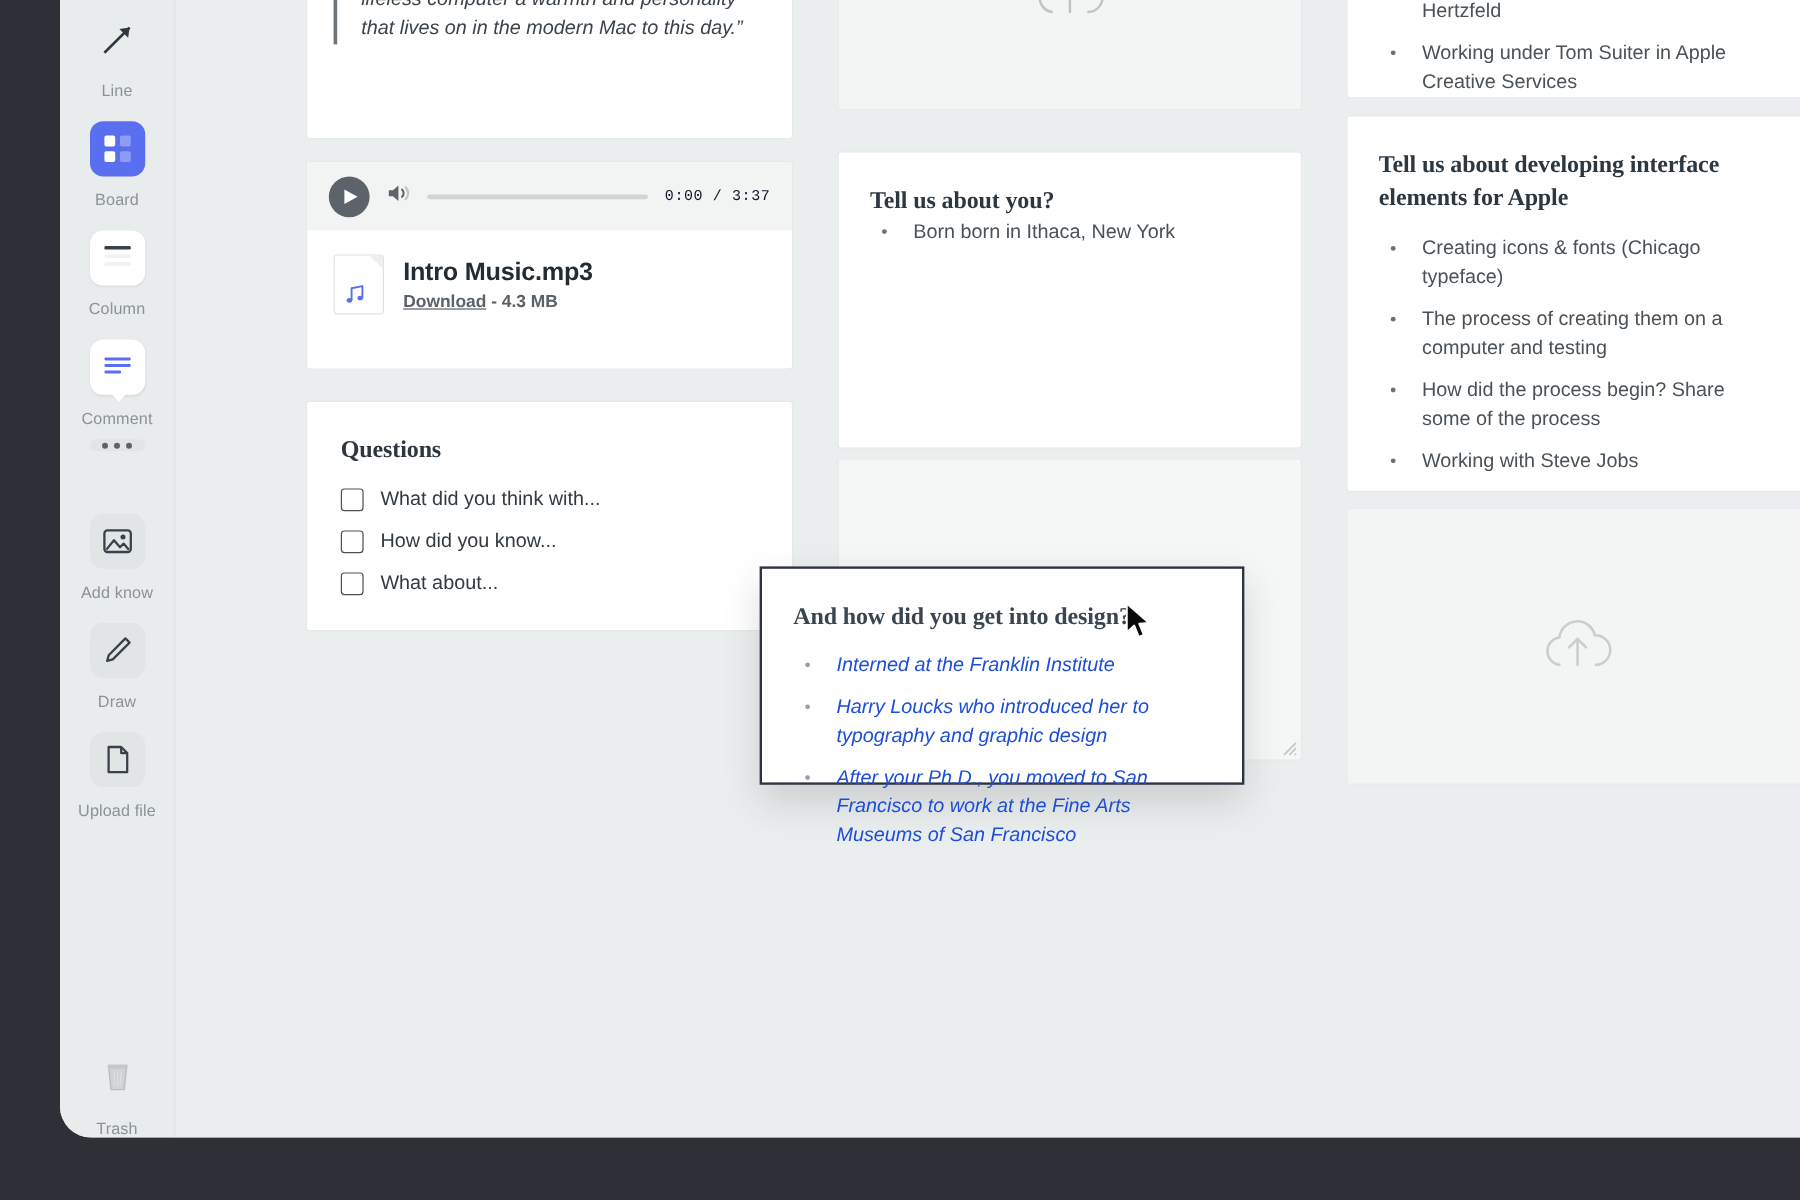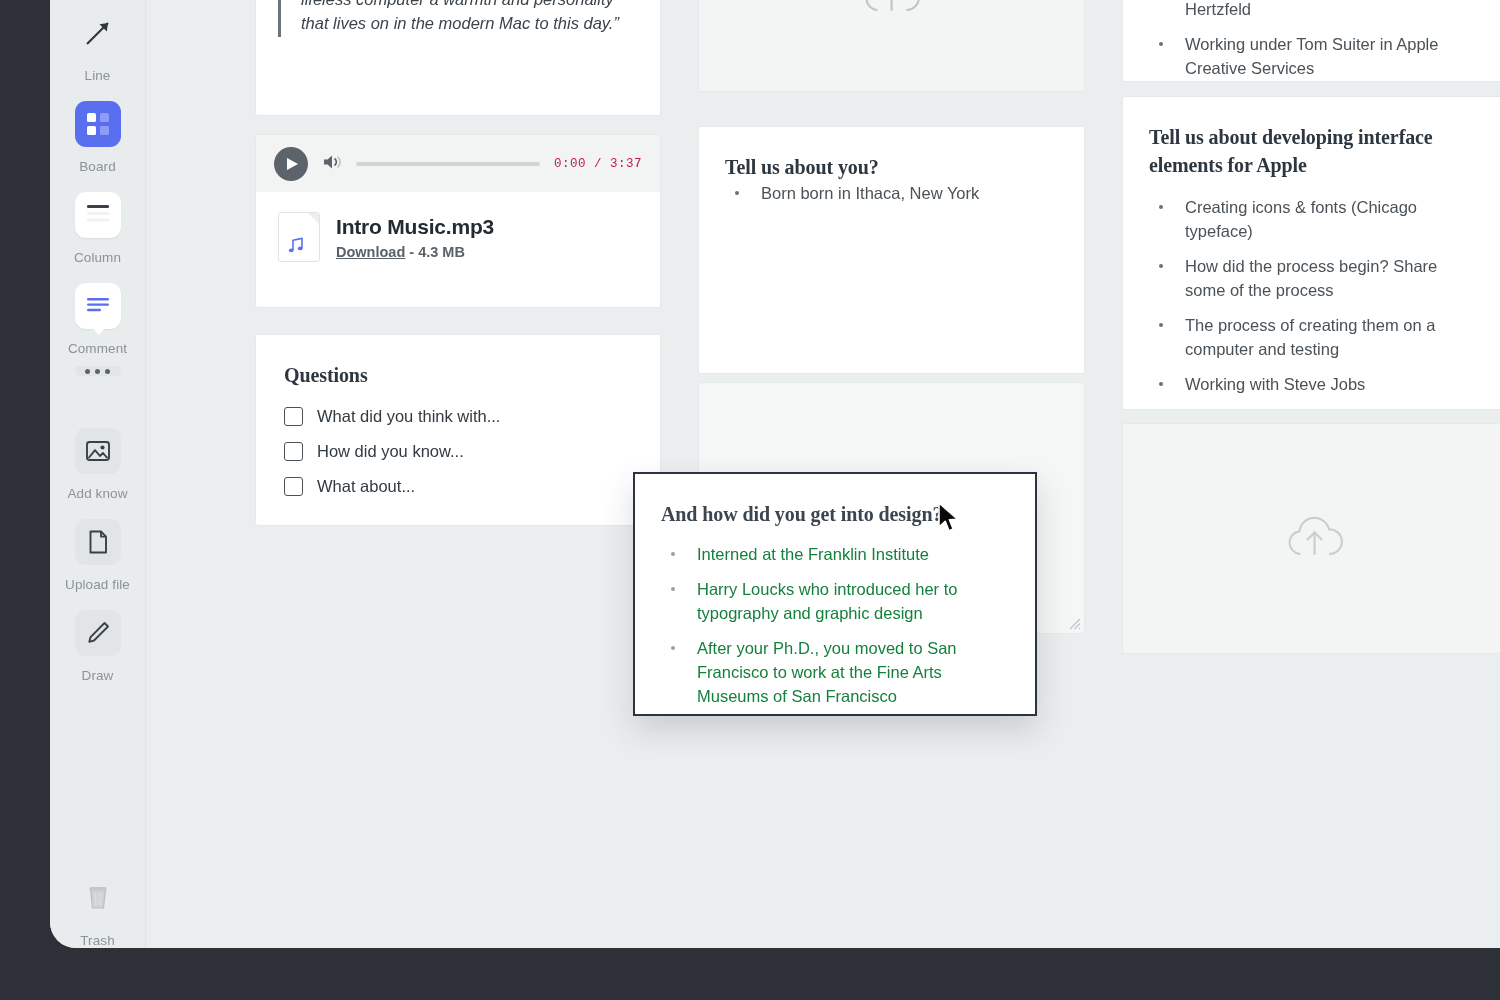--- a/index.html
+++ b/index.html
@@ -182,21 +182,21 @@
   }
   .track {
     flex: 1 1 auto;
     height: 4px;
     border-radius: 2px;
     background: #cfd4d6;
   }
   .time {
     font-family: "Liberation Mono", monospace;
     font-size: 12.5px;
-    color: #be185d;
+    color: #0f172a;
     letter-spacing: .5px;
     flex: 0 0 auto;
   }
   .file-row {
     display: flex;
     align-items: center;
     gap: 16px;
     padding: 20px 22px 22px 22px;
   }
   .file-thumb {
@@ -250,21 +250,21 @@
 
   
   .drag-card {
     position: absolute;
     background: #ffffff;
     border: 2px solid #2e3342;
     box-shadow: 0 14px 30px rgba(40,45,60,.17);
     z-index: 50;
   }
   .drag-card .heading { color: #3b4550; }
-  .drag-card ul.bullets li { color: #15803d; }
+  .drag-card ul.bullets li { color: #1d4ed8; font-style: italic; }
   .drag-card ul.bullets li::before { background: #9aa0a5; }
 
   .resize-handle {
     position: absolute;
     width: 14px; height: 14px;
     right: 3px; bottom: 3px;
   }
 
   .cursor { position: absolute; z-index: 90; }
 </style>
@@ -337,34 +337,34 @@
             <circle cx="18.5" cy="10.5" r="2.1" fill="#39414a"></circle>
             <path d="M4.6 21 L11 13.2 L16 19 L19 16 L23.4 21.2" fill="none" stroke="#39414a" stroke-width="1.9" stroke-linejoin="round"></path>
           </svg>
         </div>
         <div class="tool-label">Add know</div>
       </div>
 
       <div class="tool" style="margin-top:18px">
         <div class="tool-icon chip">
           <svg width="28" height="28" viewBox="0 0 28 28">
-            <path d="M6.5 3.5 H17 L22 8.6 V24.5 H6.5 Z" fill="none" stroke="#39414a" stroke-width="1.9" stroke-linejoin="round"></path>
-            <path d="M17 3.5 V8.6 H22" fill="none" stroke="#39414a" stroke-width="1.9" stroke-linejoin="round"></path>
-          </svg>
-        </div>
-        <div class="tool-label">Upload file</div>
+            <path d="M20.5 4 L24 7.5 L10 21.5 L5.3 22.8 L6.6 18.1 Z" fill="none" stroke="#39414a" stroke-width="1.9" stroke-linejoin="round"></path>
+          </svg>
+        </div>
+        <div class="tool-label">Draw</div>
       </div>
 
       <div class="tool" style="margin-top:18px">
         <div class="tool-icon chip">
           <svg width="28" height="28" viewBox="0 0 28 28">
-            <path d="M20.5 4 L24 7.5 L10 21.5 L5.3 22.8 L6.6 18.1 Z" fill="none" stroke="#39414a" stroke-width="1.9" stroke-linejoin="round"></path>
-          </svg>
-        </div>
-        <div class="tool-label">Draw</div>
+            <path d="M6.5 3.5 H17 L22 8.6 V24.5 H6.5 Z" fill="none" stroke="#39414a" stroke-width="1.9" stroke-linejoin="round"></path>
+            <path d="M17 3.5 V8.6 H22" fill="none" stroke="#39414a" stroke-width="1.9" stroke-linejoin="round"></path>
+          </svg>
+        </div>
+        <div class="tool-label">Upload file</div>
       </div>
 
       <div class="tool" style="margin-top:192px">
         <div class="tool-icon plain">
           <svg width="34" height="34" viewBox="0 0 34 34">
             <path d="M9.5 8 L24.5 8 L22.5 27 L11.5 27 Z" fill="#cfd3d5" stroke="#b9bec1" stroke-width="1.2"></path>
             <rect x="8.6" y="6" width="16.8" height="3.4" rx="1.2" fill="#c3c8ca"></rect>
             <line x1="14" y1="11.5" x2="14.9" y2="24" stroke="#dcdfe1" stroke-width="1.1"></line>
             <line x1="17" y1="11.5" x2="17" y2="24" stroke="#dcdfe1" stroke-width="1.1"></line>
             <line x1="20" y1="11.5" x2="19.1" y2="24" stroke="#dcdfe1" stroke-width="1.1"></line>
@@ -458,35 +458,35 @@
         <ul class="bullets" style="margin-top:82px">
           <li>Call from high school friend Andy Hertzfeld</li>
           <li>Working under Tom Suiter in Apple Creative Services</li>
         </ul>
       </div>
 
       <div class="card" style="left:975px; top:136px; width:386px; height:314px; padding:26px 26px 18px 26px;">
         <div class="heading" style="margin-bottom:16px">Tell us about developing interface elements for Apple</div>
         <ul class="bullets">
           <li>Creating icons &amp; fonts (Chicago typeface)</li>
+          <li>The process of creating them on a computer and testing</li>
           <li>How did the process begin? Share some of the process</li>
-          <li>The process of creating them on a computer and testing</li>
           <li>Working with Steve Jobs</li>
         </ul>
       </div>
 
       <div class="upload-zone" style="left:975px; top:463px; width:386px; height:231px;">
         <svg width="68" height="52" viewBox="0 0 68 52">
           <path d="M18.5 41 A11.5 11.5 0 0 1 18.5 18.2 A15 15 0 0 1 48 16.3 A11.8 11.8 0 0 1 49 41" fill="none" stroke="#c9cdcf" stroke-width="2.1" stroke-linecap="round"></path>
           <line x1="33.6" y1="41" x2="33.6" y2="19.5" stroke="#c9cdcf" stroke-width="2.1" stroke-linecap="round"></line>
           <path d="M26.5 26.5 L33.6 19.4 L40.7 26.5" fill="none" stroke="#c9cdcf" stroke-width="2.1" stroke-linecap="round" stroke-linejoin="round"></path>
         </svg>
       </div>
 
-      <div class="drag-card" style="left:486px; top:512px; width:404px; height:244px; padding:26px 26px 20px 26px;">
+      <div class="drag-card" style="left:486px; top:512px; width:404px; height:182px; padding:26px 26px 20px 26px;">
         <div class="heading" style="margin-bottom:14px">And how did you get into design?</div>
         <ul class="bullets">
           <li>Interned at the Franklin Institute</li>
           <li>Harry Loucks who introduced her to typography and graphic design</li>
           <li>After your Ph.D., you moved to San Francisco to work at the Fine Arts Museums of San Francisco</li>
         </ul>
       </div>
 
     </div>
   </div>

